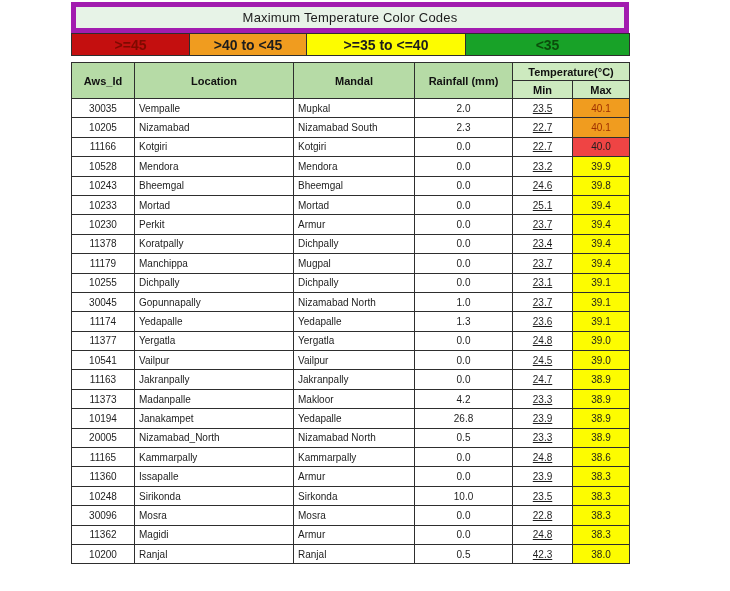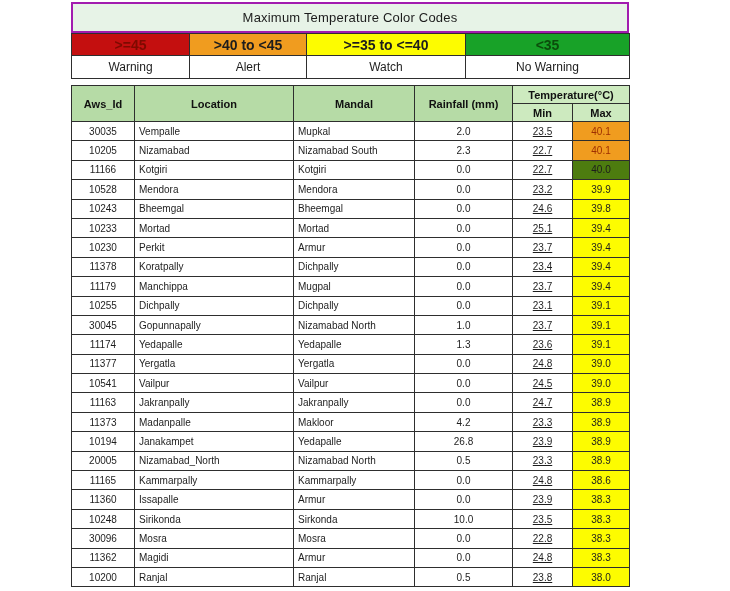--- a/index.html
+++ b/index.html
@@ -10,21 +10,21 @@
     font-family: "Liberation Sans", sans-serif;
   }
   .report {
     position: absolute;
     left: 71px; top: 2px;
     width: 558px;
   }
   .title-bar {
     box-sizing: border-box;
     height: 31px;
-    border: 2px solid #a21caf;
+    border: 5px solid #a21caf;
     display: flex; align-items: center; justify-content: center;
     font-size: 13px;
     color: #1c1c1c;
     letter-spacing: 0.2px;
   }
   table { border-collapse: collapse; table-layout: fixed; width: 558px; }
   td, th { border: 1px solid #2e2e2e; overflow: hidden; white-space: nowrap; box-sizing: border-box; }
 
   
   .legend-table td { text-align: center; }
@@ -65,26 +65,20 @@
         <col style="width:117px">
         <col style="width:159px">
         <col style="width:164px">
     </colgroup>
     <tbody>
       <tr>
         <td class="legend-range" style="background: rgb(196, 15, 15); color: rgb(126, 10, 0);">&gt;=45</td>
         <td class="legend-range" style="background: rgb(240, 156, 31); color: rgb(29, 29, 29);">&gt;40 to &lt;45</td>
         <td class="legend-range" style="background: rgb(253, 252, 0); color: rgb(29, 29, 29);">&gt;=35 to &lt;=40</td>
         <td class="legend-range" style="background: rgb(24, 162, 40); color: rgb(11, 77, 11);">&lt;35</td>
-      </tr>
-      <tr>
-        <td class="legend-label">Warning</td>
-        <td class="legend-label">Alert</td>
-        <td class="legend-label">Watch</td>
-        <td class="legend-label">No Warning</td>
       </tr>
     </tbody>
   </table>
 
   <div class="legend-gap"></div>
 
   <table class="data-table">
     <colgroup>
       <col style="width:63px">
         <col style="width:159px">
@@ -122,21 +116,21 @@
     <td class="c-rain">2.3</td>
     <td class="c-min">22.7</td>
     <td class="c-max" style="background: rgb(240, 156, 31); color: rgb(158, 47, 0);">40.1</td>
   </tr>
         <tr>
     <td class="c-aws">11166</td>
     <td class="c-loc">Kotgiri</td>
     <td class="c-man">Kotgiri</td>
     <td class="c-rain">0.0</td>
     <td class="c-min">22.7</td>
-    <td class="c-max" style="background: #4d7c0f; color: rgb(29, 29, 29);">40.0</td>
+    <td class="c-max" style="background: #ef4444; color: rgb(29, 29, 29);">40.0</td>
   </tr>
         <tr>
     <td class="c-aws">10528</td>
     <td class="c-loc">Mendora</td>
     <td class="c-man">Mendora</td>
     <td class="c-rain">0.0</td>
     <td class="c-min">23.2</td>
     <td class="c-max" style="background: rgb(253, 252, 0); color: rgb(29, 29, 29);">39.9</td>
   </tr>
         <tr>
@@ -289,19 +283,19 @@
     <td class="c-man">Armur</td>
     <td class="c-rain">0.0</td>
     <td class="c-min">24.8</td>
     <td class="c-max" style="background: rgb(253, 252, 0); color: rgb(29, 29, 29);">38.3</td>
   </tr>
         <tr>
     <td class="c-aws">10200</td>
     <td class="c-loc">Ranjal</td>
     <td class="c-man">Ranjal</td>
     <td class="c-rain">0.5</td>
-    <td class="c-min">23.8</td>
+    <td class="c-min">42.3</td>
     <td class="c-max" style="background: rgb(253, 252, 0); color: rgb(29, 29, 29);">38.0</td>
   </tr>
       </tbody>
   </table>
 
 </div>
 
 </body></html>

